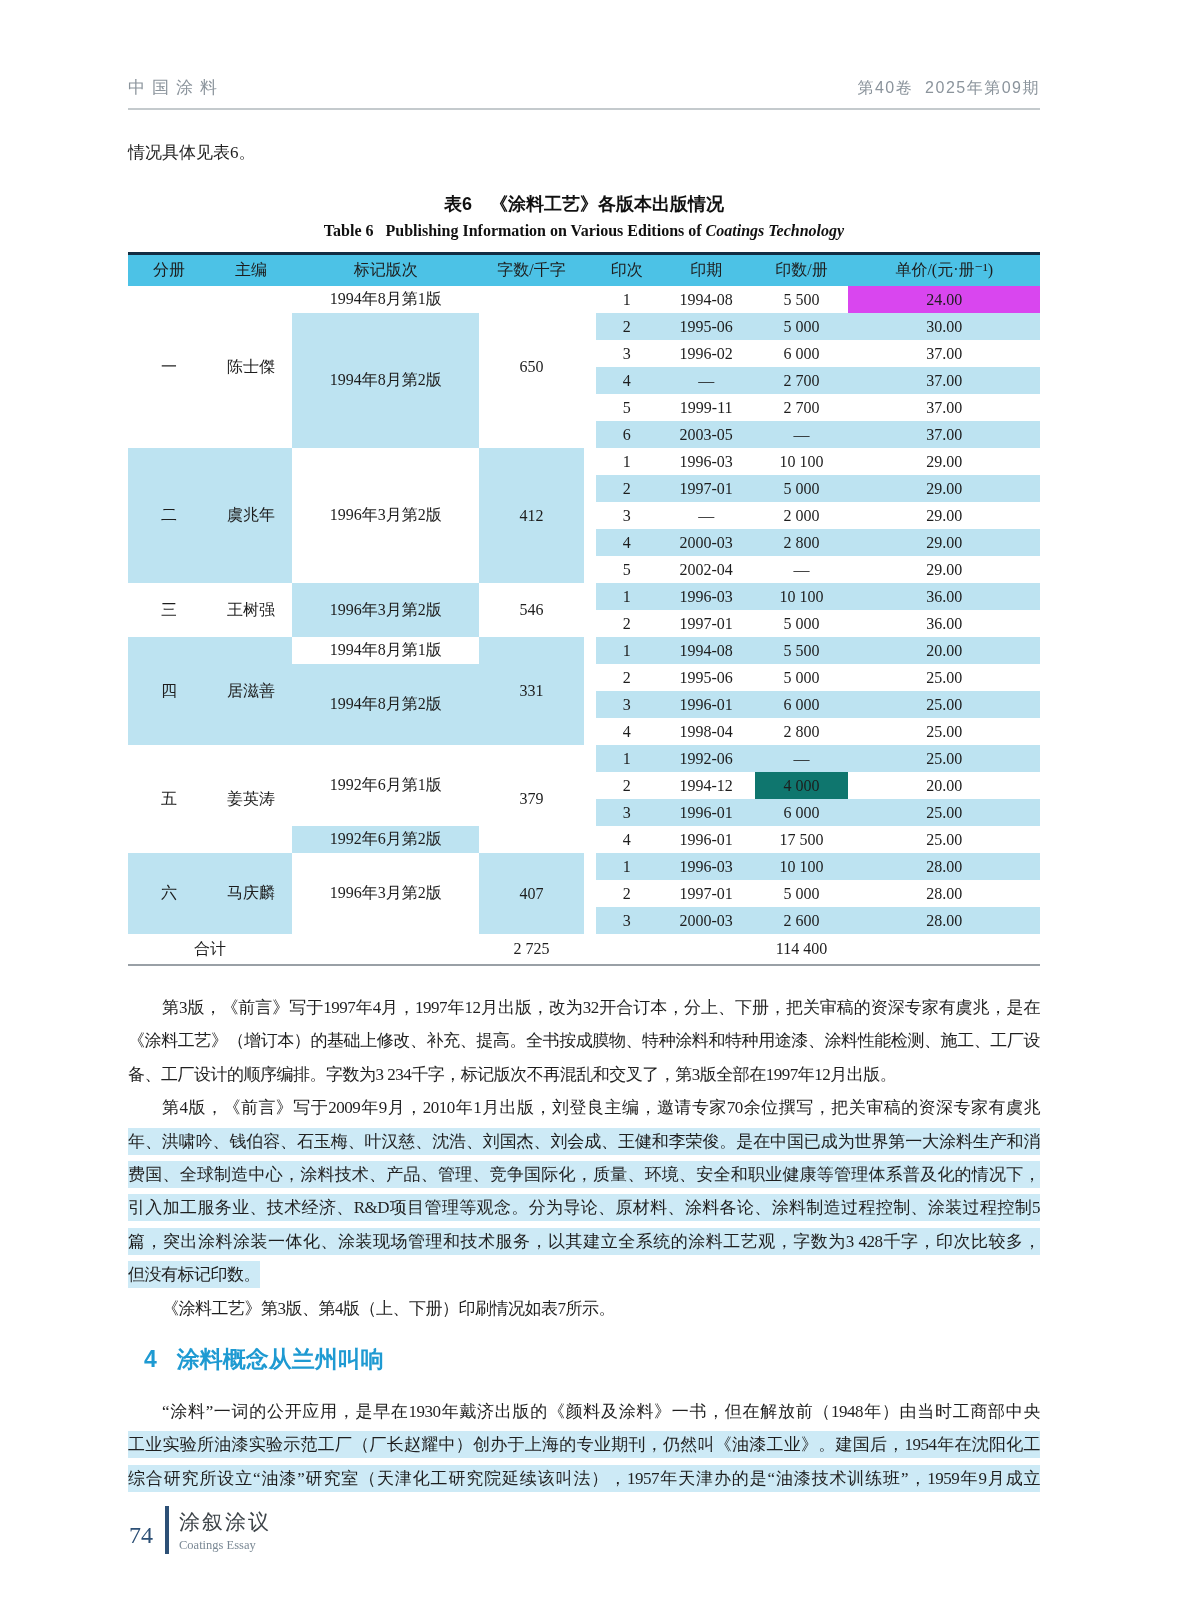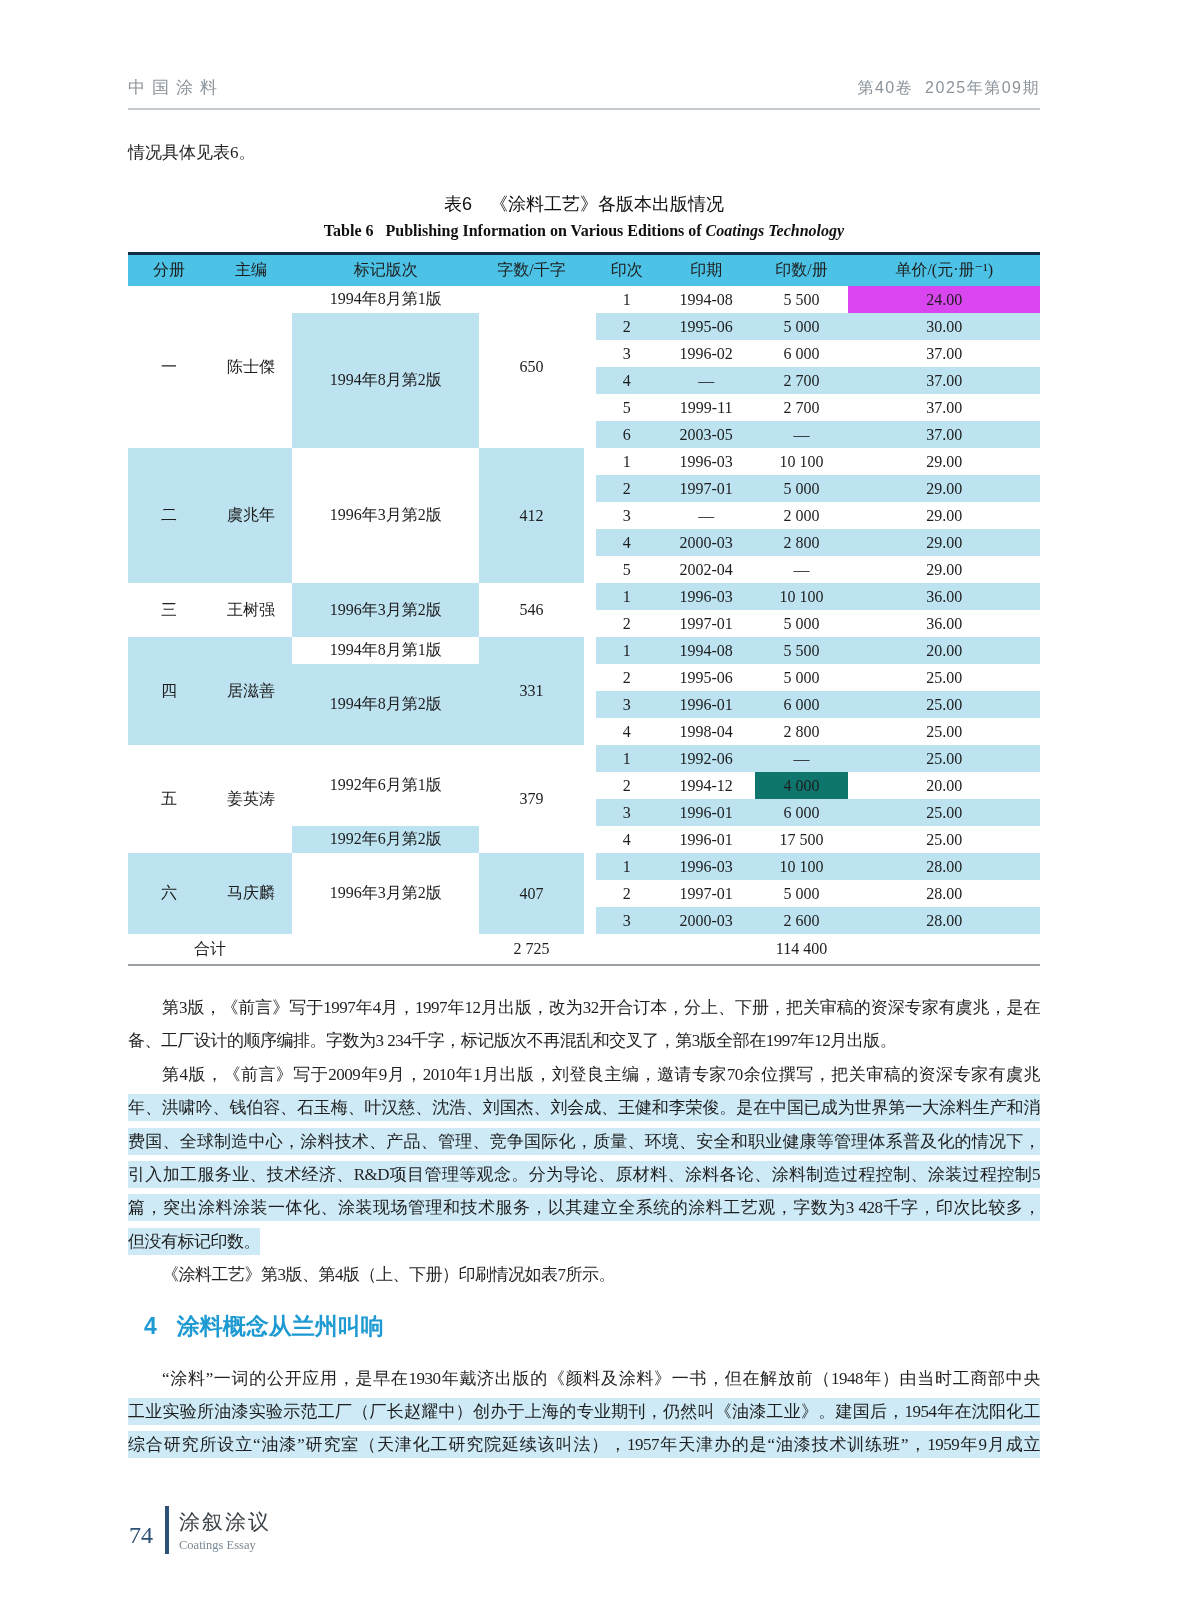--- a/index.html
+++ b/index.html
@@ -17,21 +17,21 @@
   .journal {
     font-family: "Liberation Sans", "DejaVu Sans", sans-serif;
     color: #8b949c; font-size: 17px; letter-spacing: 7px;
   }
   .issue {
     font-family: "Liberation Sans", "DejaVu Sans", sans-serif;
     color: #8b949c; font-size: 16px; letter-spacing: 1.5px; white-space: pre;
   }
   .intro { margin-top: 31px; font-size: 17px; }
   .tbl-title-zh {
-    margin-top: 28px; text-align: center; font-weight: normal; font-size: 18px;
+    margin-top: 28px; text-align: center; font-weight: bold; font-size: 18px;
     font-family: "Liberation Sans", "DejaVu Sans", sans-serif; color: #101010; white-space: pre;
   }
   .tbl-title-en {
     margin-top: 6px; text-align: center; font-weight: bold; font-size: 16px;
     color: #101010; white-space: pre;
   }
   .tbl-title-en i { font-style: italic; }
   table.pub-table {
     margin-top: 12px; width: 100%; border-collapse: collapse; table-layout: fixed;
     font-size: 16px; color: #1d1d1d;
@@ -297,20 +297,21 @@
           <td style="background: rgb(255, 255, 255);"></td>
           <td style="background: rgb(255, 255, 255);">114 400</td>
           <td style="background: rgb(255, 255, 255);"></td>
         </tr>
       </tbody>
   </table>
 
   <div class="paras">
       <div class="para">
         <div class="line indent"><span>第3版，《前言》写于1997年4月，1997年12月出版，改为32开合订本，分上、下册，把关审稿的资深专家有虞兆，是在</span></div>
+        <div class="line"><span>《涂料工艺》（增订本）的基础上修改、补充、提高。全书按成膜物、特种涂料和特种用途漆、涂料性能检测、施工、工厂设</span></div>
         <div class="line noj"><span>备、工厂设计的顺序编排。字数为3 234千字，标记版次不再混乱和交叉了，第3版全部在1997年12月出版。</span></div>
       </div>
       <div class="para">
         <div class="line indent"><span>第4版，《前言》写于2009年9月，2010年1月出版，刘登良主编，邀请专家70余位撰写，把关审稿的资深专家有虞兆</span></div>
         <div class="line"><span class="hl" style="background: rgb(205, 234, 246);">年、洪啸吟、钱伯容、石玉梅、叶汉慈、沈浩、刘国杰、刘会成、王健和李荣俊。是在中国已成为世界第一大涂料生产和消</span></div>
         <div class="line"><span class="hl" style="background: rgb(205, 234, 246);">费国、全球制造中心，涂料技术、产品、管理、竞争国际化，质量、环境、安全和职业健康等管理体系普及化的情况下，</span></div>
         <div class="line"><span class="hl" style="background: rgb(205, 234, 246);">引入加工服务业、技术经济、R&amp;D项目管理等观念。分为导论、原材料、涂料各论、涂料制造过程控制、涂装过程控制5</span></div>
         <div class="line"><span class="hl" style="background: rgb(205, 234, 246);">篇，突出涂料涂装一体化、涂装现场管理和技术服务，以其建立全系统的涂料工艺观，字数为3 428千字，印次比较多，</span></div>
         <div class="line noj"><span class="hl" style="background: rgb(205, 234, 246);">但没有标记印数。</span></div>
       </div>

